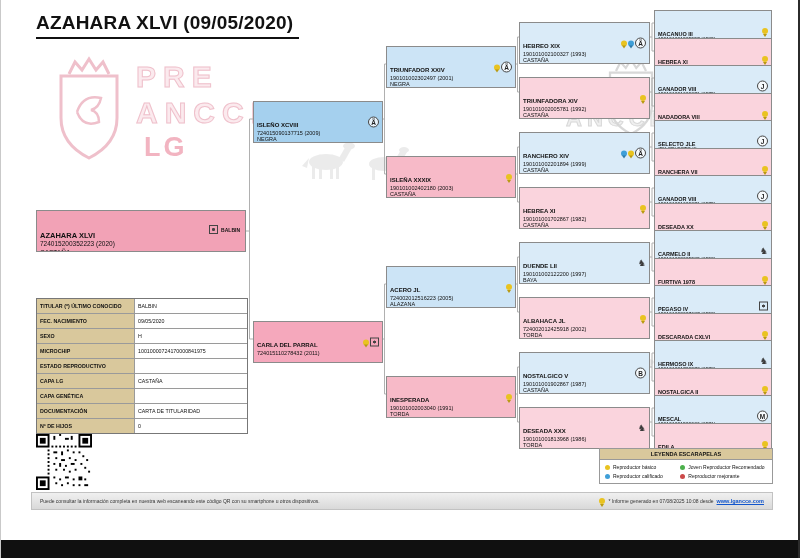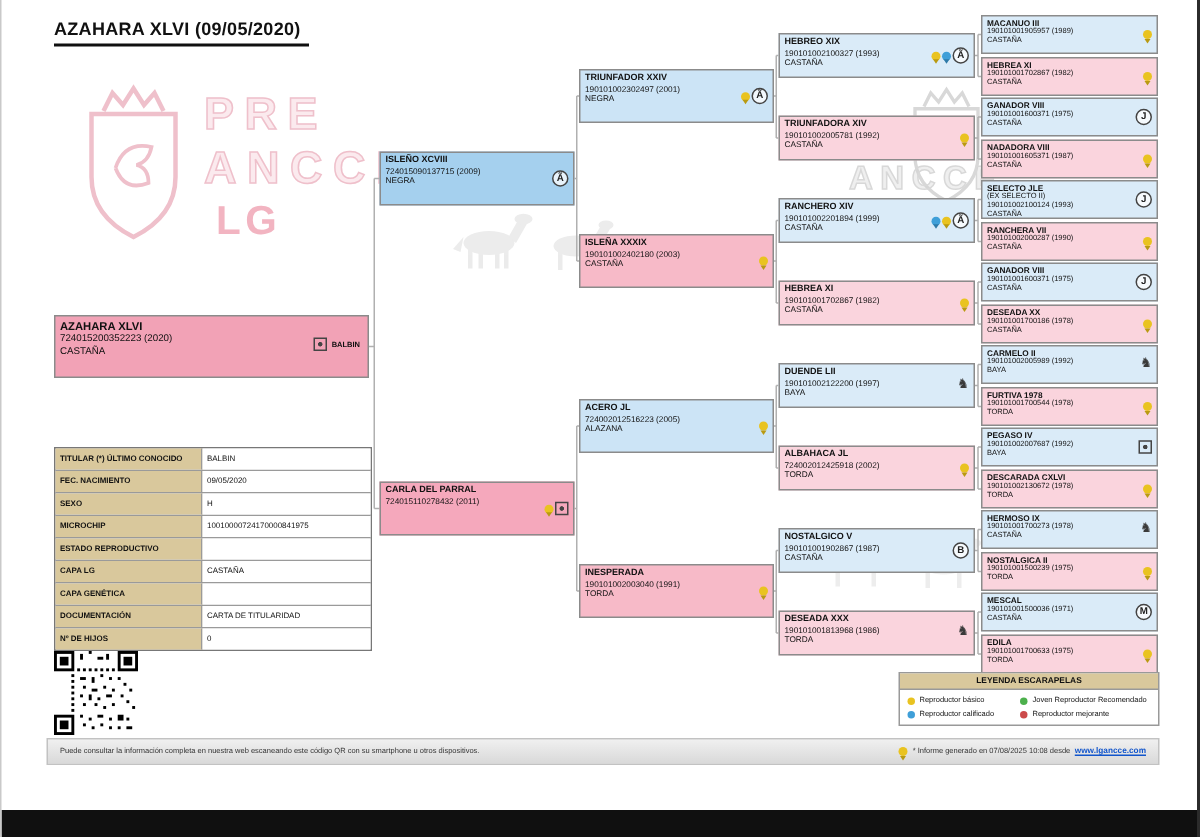--- a/index.html
+++ b/index.html
@@ -2,36 +2,36 @@
 <html><head>
 <meta charset="utf-8">
 <style>
   html,body{margin:0;padding:0;background:#ffffff;}
   .page{position:relative;width:800px;height:558px;background:#fff;overflow:hidden;
         font-family:"Liberation Sans",sans-serif;color:#111;
         border-left:1px solid #c9c9c9;}
   .rightedge{position:absolute;right:0;top:0;width:3px;height:558px;background:#2b2b2b;z-index:6;}
   .bottombar{position:absolute;left:0;top:540px;width:800px;height:18px;background:#101010;z-index:6;}
 
-  .title{position:absolute;left:35px;top:12px;font-size:12px;font-weight:bold;
+  .title{position:absolute;left:35px;top:12px;font-size:19px;font-weight:bold;
          letter-spacing:.2px;border-bottom:2px solid #101010;padding:0 6px 3px 0;z-index:3;}
 
   
   .wm{position:absolute;z-index:0;}
   .wm-text{font-weight:bold;letter-spacing:7px;color:rgba(242,187,199,.30);
            -webkit-text-stroke:1px #efc0cb;font-size:30px;line-height:1;}
   .wm-lg{font-weight:bold;color:#f2b4c1;font-size:27px;letter-spacing:3px;line-height:1;}
   .wm-text-gray{font-weight:bold;letter-spacing:5px;color:rgba(210,210,210,.35);
            -webkit-text-stroke:1px #d8d8d8;font-size:22px;line-height:1;}
 
   svg.connectors{position:absolute;left:0;top:0;z-index:1;}
 
   
   .hbox{position:absolute;border:1px solid #8b8b8b;box-sizing:border-box;
-        padding:2px 3px;overflow:hidden;z-index:2;}
+        padding:20px 3px;overflow:hidden;z-index:2;}
   .hbox .nm{font-weight:bold;font-size:6px;line-height:1.25;white-space:nowrap;}
   .hbox .cd,.hbox .ct{font-size:5.5px;line-height:1.25;white-space:nowrap;}
   .g4 .nm{font-size:5.5px;line-height:1.15;}
   .g4 .cd,.g4 .ct{font-size:5px;line-height:1.15;}
   .subject{background:#f2a2b6;}
   .subject .nm{font-size:7.5px;}
   .subject .cd,.subject .ct{font-size:6.5px;}
   .m1{background:#a5d0ee;} .f1{background:#f5a8bc;}
   .m2{background:#cce4f6;} .f2{background:#f7bac8;}
   .m3,.m4{background:#daebf8;} .f3,.f4{background:#fad4dd;}

